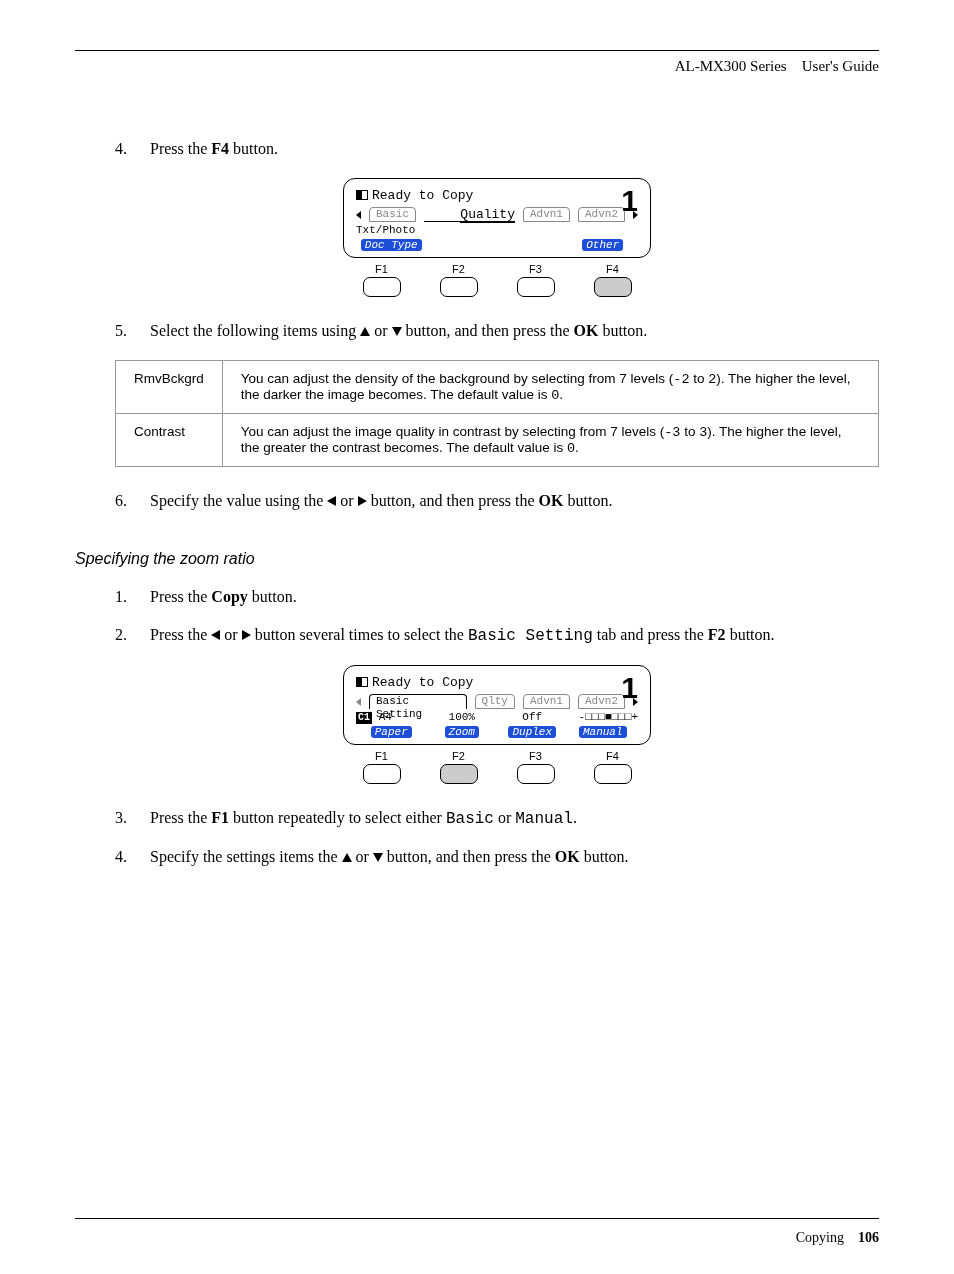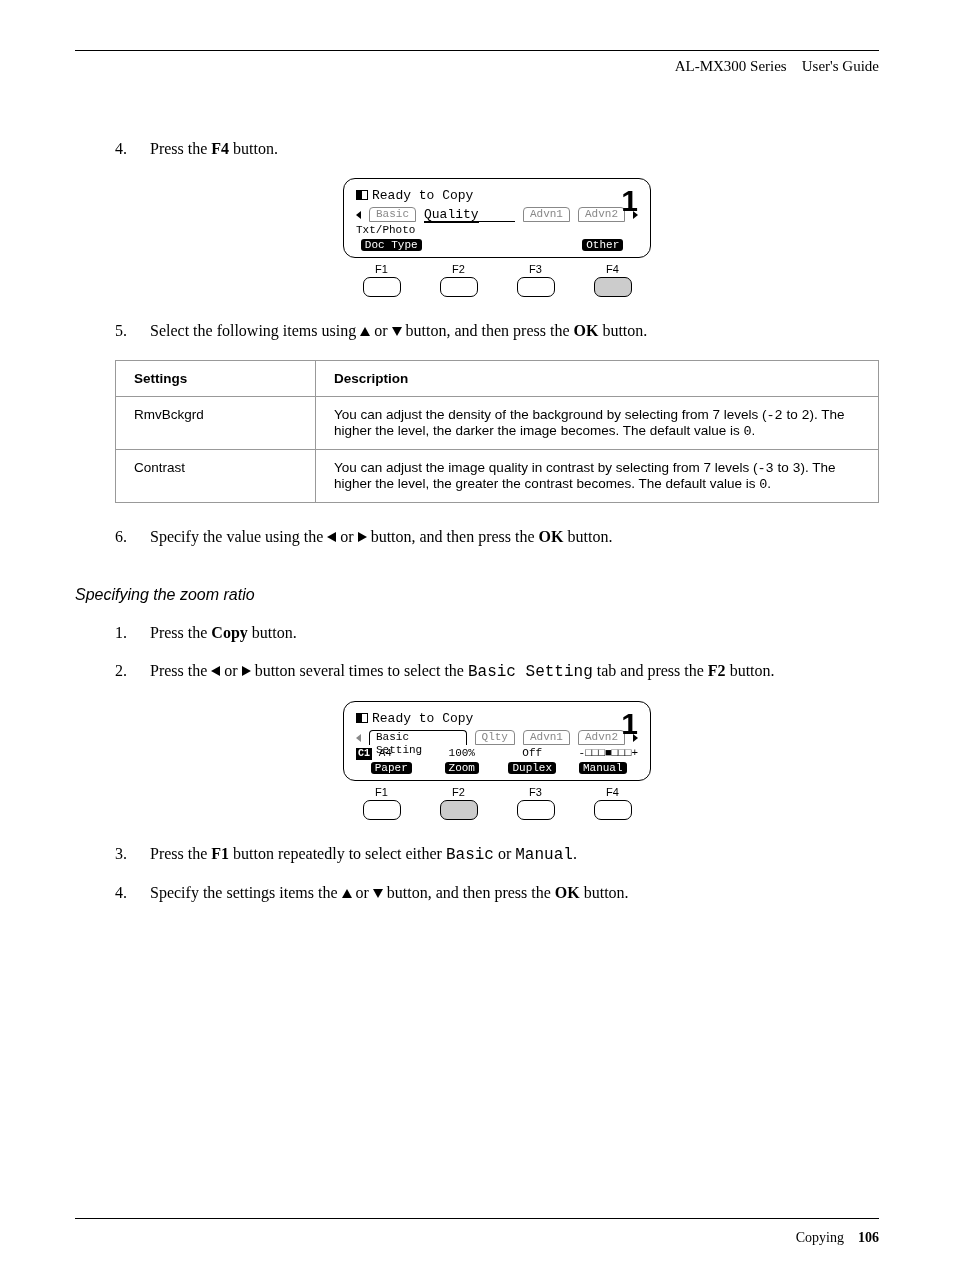--- a/index.html
+++ b/index.html
@@ -141,24 +141,25 @@
       bottom: 6px;
       left: 12px;
       right: 12px;
     }
     .lcd-btn-label {
       flex: 1;
       text-align: center;
       font-size: 11px;
     }
     .lcd-btn-inverted {
-      background: #000000;
+      background: #1d4ed8;
       color: #fff;
       border-radius: 3px;
       padding: 0 4px;
+      font-style: italic;
     }
     .fkey-row {
       width: 308px;
       margin: 0 auto 25px;
       display: flex;
       justify-content: space-around;
     }
     .fkey {
       text-align: center;
       font-family: Arial, sans-serif;
@@ -277,21 +278,21 @@
 
   <div class="lcd-display">
     <div class="lcd-row">
       <span class="lcd-book-icon"></span>
       <span>Ready to Copy</span>
     </div>
     <div class="big-one">1</div>
     <div class="lcd-tabs">
       <span class="tri-left"></span>
       <span class="tab-box tab-gray">Basic</span>
-      <span class="tab-underline tab-selected" style="text-align:left;border-bottom:1px solid #000;"><span style="border-bottom:1px solid #000;">Quality</span></span>
+      <span class="tab-underline tab-selected" style="text-align:right;border-bottom:1px solid #000;"><span style="border-bottom:1px solid #000;">Quality</span></span>
       <span class="tab-box tab-gray">Advn1</span>
       <span class="tab-box tab-gray">Advn2</span>
       <span class="tri-right"></span>
     </div>
     <div class="lcd-val-row">
       <span style="font-size:11px;">Txt/Photo</span>
     </div>
     <div class="lcd-bottom-labels">
       <span class="lcd-btn-label"><span class="lcd-btn-inverted">Doc Type</span></span>
       <span class="lcd-btn-label"></span>
@@ -308,24 +309,20 @@
 
   <div class="step">
     <div class="step-num">5.</div>
     <div class="step-text">
       <span>Select the following items using </span><span class="tri-up"></span><span> or </span><span class="tri-down"></span><span> button, and then press the </span><span class="bold">OK</span><span> button.</span>
     </div>
   </div>
 
   <table class="settings-table">
     <tbody>
-        <tr>
-      <th style="width:200px;">Settings</th>
-      <th>Description</th>
-    </tr>
     <tr>
       <td>RmvBckgrd</td>
       <td><span>You can adjust the density of the background by selecting from 7 levels (</span><span class="mono">-2</span><span> to </span><span class="mono">2</span><span>). The higher the level, the darker the image becomes. The default value is </span><span class="mono">0</span><span>.</span></td>
     </tr>
     <tr>
       <td>Contrast</td>
       <td><span>You can adjust the image quality in contrast by selecting from 7 levels (</span><span class="mono">-3</span><span> to </span><span class="mono">3</span><span>). The higher the level, the greater the contrast becomes. The default value is </span><span class="mono">0</span><span>.</span></td>
     </tr>
   </tbody>
     </table>

